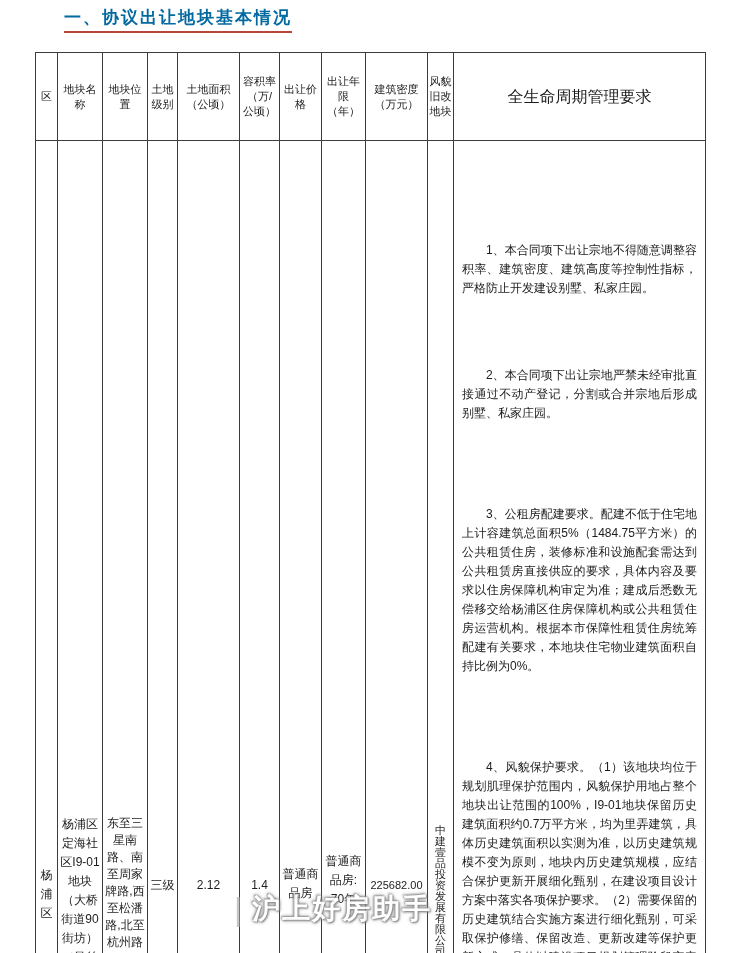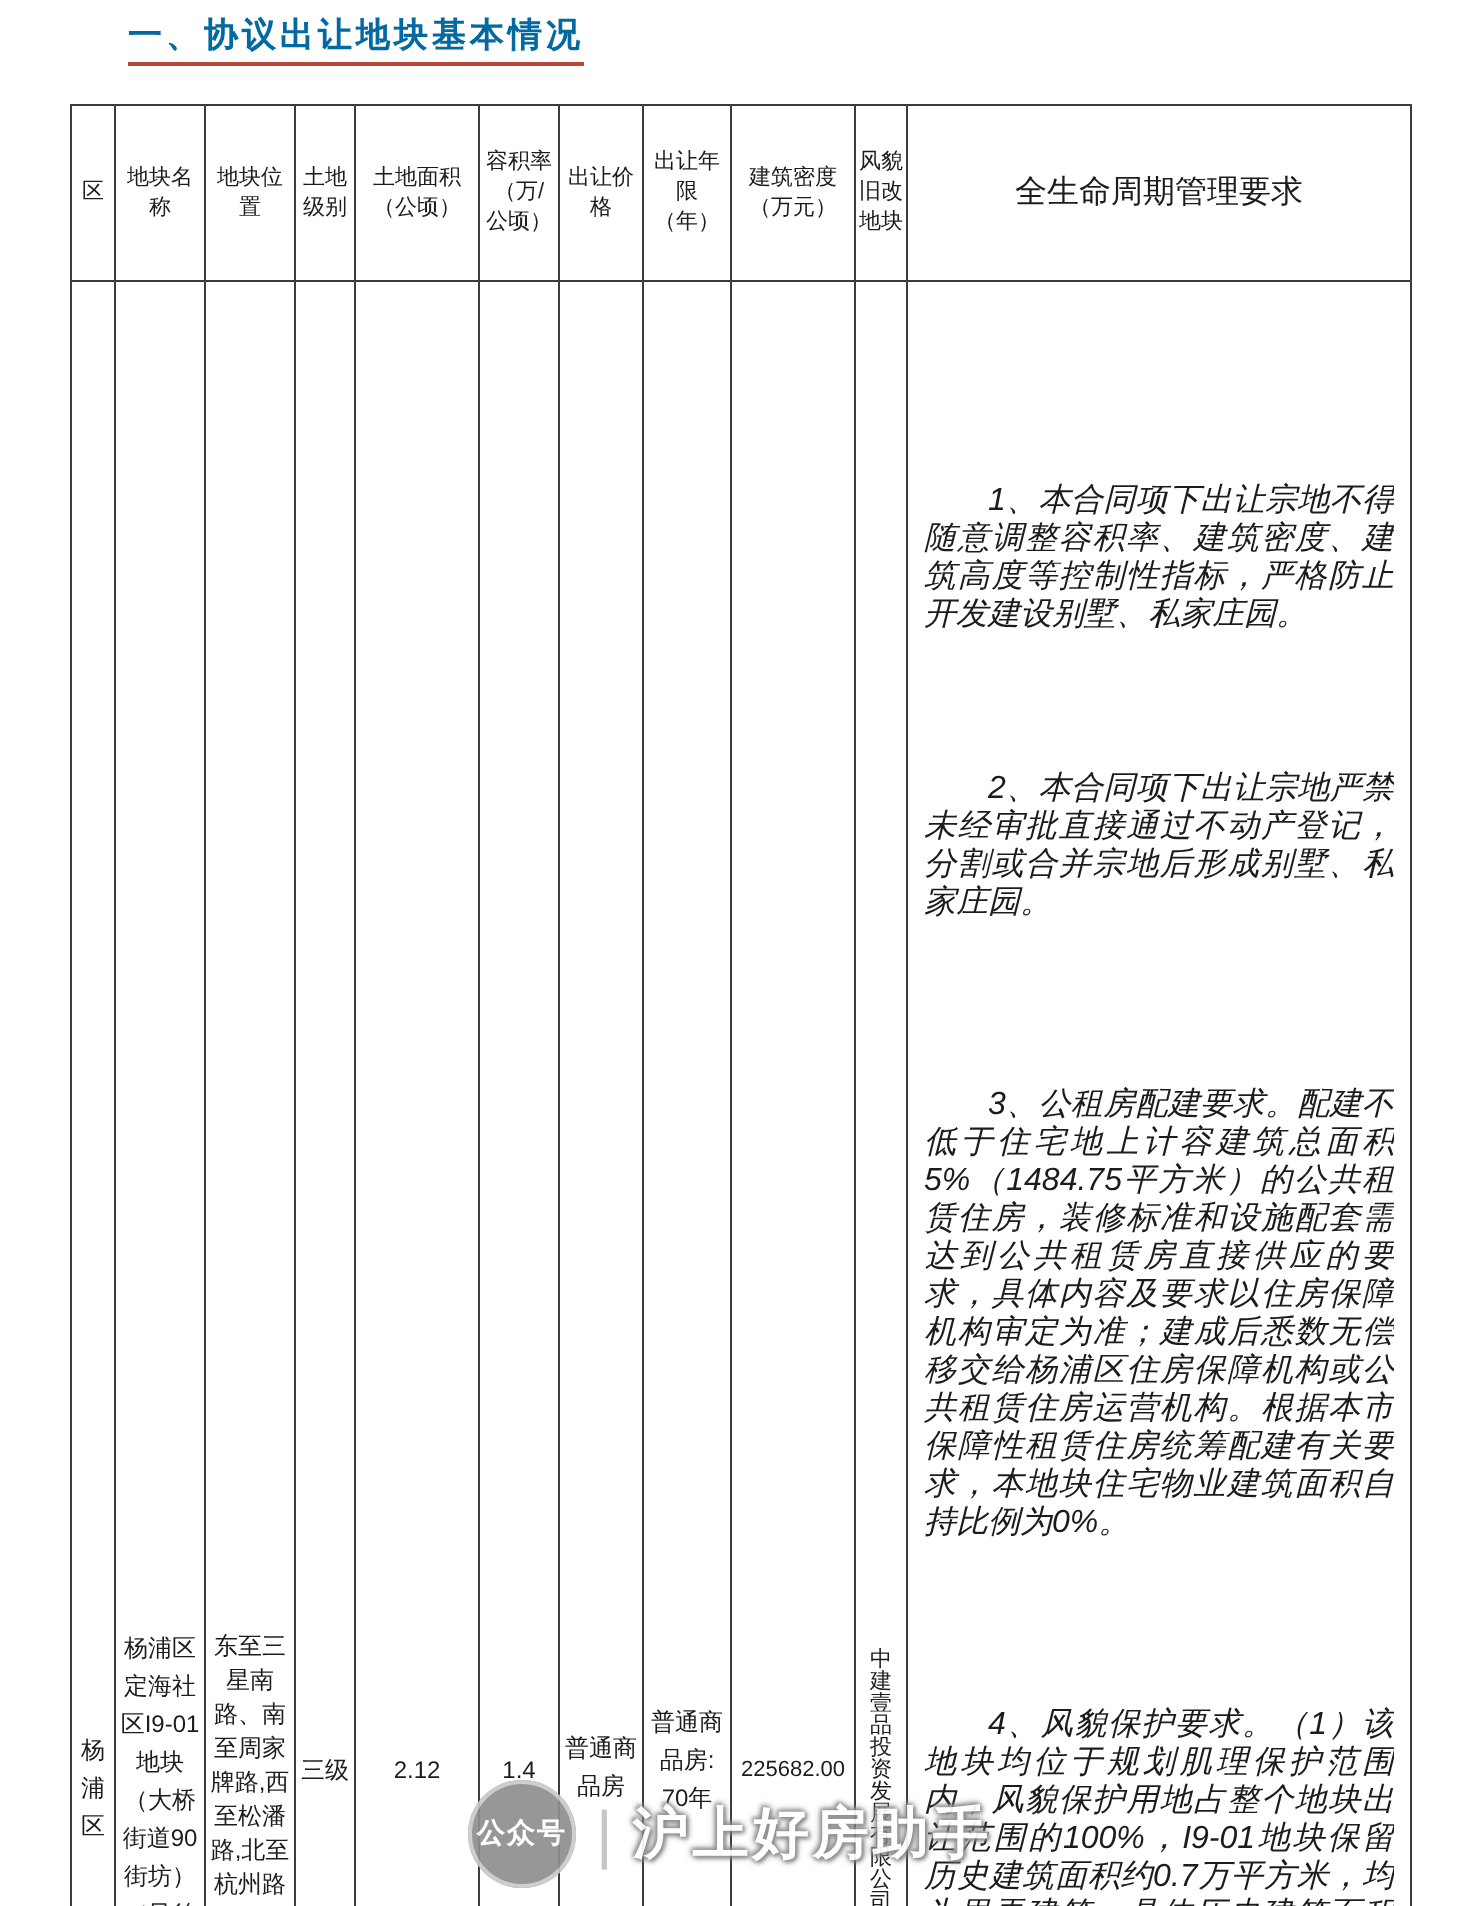--- a/index.html
+++ b/index.html
@@ -42,21 +42,21 @@
   .c-area     { padding-bottom:124px; }
   .c-ratio    { padding-bottom:124px; }
   .c-use      { padding-bottom:116px; }
   .c-term     { padding-bottom:110px; }
   .c-price    { padding-bottom:124px; font-size:11px; }
   .c-user     { padding-bottom:62px; font-size:11px; line-height:11px; }
   .c-life     { vertical-align:top; text-align:left; padding:0 8px; }
   .life-box   { height:802px; overflow:hidden; padding-top:24px; }
   .life-box p {
     text-indent:2em; text-align:justify;
-    margin:0 0 30px 0; font-size:16px; line-height:19px;font-style:italic;
+    margin:0 0 30px 0; font-size:12px; line-height:19px;
   }
   .life-box p:nth-of-type(2), .life-box p:nth-of-type(3) { margin-bottom:44px; }
   .watermark {
     position:absolute; left:234px; top:890px;
     display:flex; align-items:center; gap:10px;
     z-index:5; opacity:0.92;
   }
   .wm-logo {
     width:54px; height:54px; border-radius:50%;
     background:#8f8f8f; color:#fff;
@@ -130,18 +130,15 @@
           <p>2、本合同项下出让宗地严禁未经审批直接通过不动产登记，分割或合并宗地后形成别墅、私家庄园。</p>
           <p>3、公租房配建要求。配建不低于住宅地上计容建筑总面积5%（1484.75平方米）的公共租赁住房，装修标准和设施配套需达到公共租赁房直接供应的要求，具体内容及要求以住房保障机构审定为准；建成后悉数无偿移交给杨浦区住房保障机构或公共租赁住房运营机构。根据本市保障性租赁住房统筹配建有关要求，本地块住宅物业建筑面积自持比例为0%。</p>
           <p>4、风貌保护要求。（1）该地块均位于规划肌理保护范围内，风貌保护用地占整个地块出让范围的100%，I9-01地块保留历史建筑面积约0.7万平方米，均为里弄建筑，具体历史建筑面积以实测为准，以历史建筑规模不变为原则，地块内历史建筑规模，应结合保护更新开展细化甄别，在建设项目设计方案中落实各项保护要求。（2）需要保留的历史建筑结合实施方案进行细化甄别，可采取保护修缮、保留改造、更新改建等保护更新方式，具体以建设项目规划管理阶段审定方案为准。（3）沿杭州路、松潘路、周家牌路道路红线内的历史建筑结合本地块规划管理阶段方案统筹考虑，具体以建设项目规划管理阶段审定的方案为准。（4）肌理保护范围内建筑高度管控要求为檐口高度，具体边界以建设项目规划管理阶段审定方案为准。与周边地区风貌呈现肌理相协调。（5）受让人对地块内一般历史建筑进行保护更新应符合本市工程质量、消防安全等相关管理要求</p>
         </div>
       </td>
     </tr>
   </tbody>
 </table>
 
 <div class="watermark">
-  <div class="wm-logo">
-    <span>公众号</span>
-  </div>
   <div class="wm-sep">|</div>
   <div class="wm-name">沪上好房助手</div>
 </div>
 
 </body></html>

